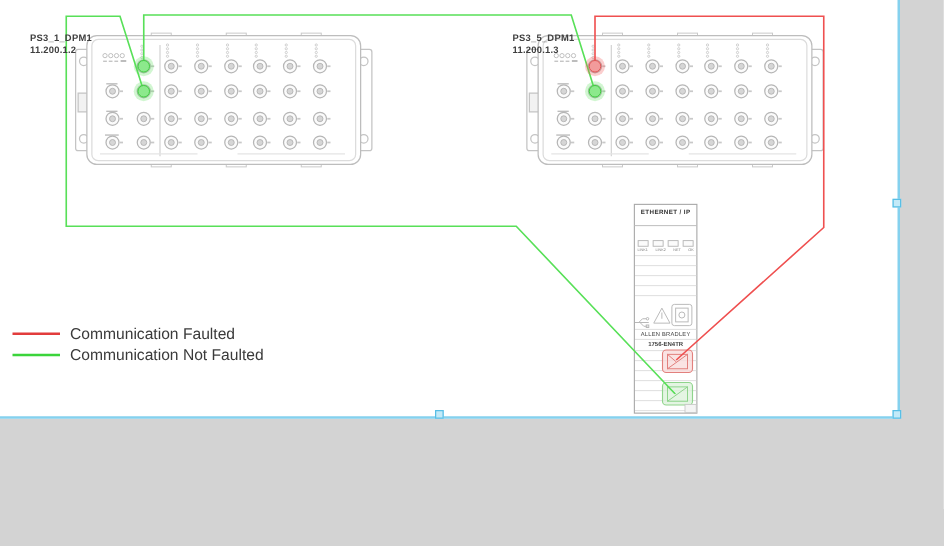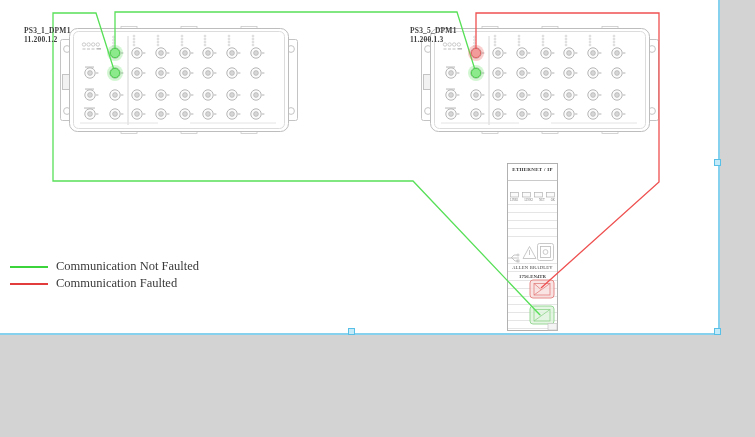--- a/index.html
+++ b/index.html
@@ -1,19 +1,19 @@
 <!DOCTYPE html>
 <html><head>
 <meta charset="utf-8">
 <style>
   html,body{margin:0;padding:0;}
   body{width:755px;height:437px;overflow:hidden;font-family:"Liberation Sans",sans-serif;}
   .screen{position:relative;width:755px;height:437px;background:#d3d3d3;}
   .canvas{position:absolute;left:0;top:0;width:720px;height:335px;background:#ffffff;
-          border-right:2px solid #85d1ee;border-bottom:2px solid #85d1ee;box-sizing:border-box;font-family:Liberation Serif, serif;}
+          border-right:2px solid #85d1ee;border-bottom:2px solid #85d1ee;box-sizing:border-box;}
   .canvas svg{position:absolute;left:0;top:0;}
   .abs{position:absolute;}
   .dev-label{font-size:7.5px;font-weight:700;color:#3f3f3f;letter-spacing:.2px;line-height:9px;white-space:nowrap;}
   .mod-text{width:51px;text-align:center;color:#444;white-space:nowrap;}
   .mod-header{left:507px;top:167px;font-size:5px;font-weight:700;letter-spacing:.3px;color:#333;}
   .mod-inds{left:507px;top:197.5px;width:51px;display:flex;justify-content:space-around;font-size:3px;color:#808080;}
   .mod-brand{left:507px;top:264.5px;font-size:4.6px;letter-spacing:.2px;}
   .mod-model{left:507px;top:273.5px;font-size:4.8px;font-weight:700;}
   .legend{position:absolute;left:10px;top:258px;}
   .legend-row{display:flex;align-items:center;height:17px;}
@@ -212,26 +212,26 @@
       <span>LINK1</span>
       <span>LINK2</span>
       <span>NET</span>
       <span>OK</span>
     </div>
     <div class="abs mod-text mod-brand">ALLEN BRADLEY</div>
     <div class="abs mod-text mod-model">1756-EN4TR</div>
 
     <div class="legend">
       <div class="legend-row">
+        <span class="swatch sw-faulted"></span>
+        <span class="legend-label">Communication Faulted</span>
+      </div>
+      <div class="legend-row">
         <span class="swatch sw-ok"></span>
         <span class="legend-label">Communication Not Faulted</span>
-      </div>
-      <div class="legend-row">
-        <span class="swatch sw-faulted"></span>
-        <span class="legend-label">Communication Faulted</span>
       </div>
     </div>
   </div>
 
   <div class="handle" style="left:714px;top:159px;"></div>
   <div class="handle" style="left:714px;top:328px;"></div>
   <div class="handle" style="left:348px;top:328px;"></div>
 </div>
 
 </body></html>

